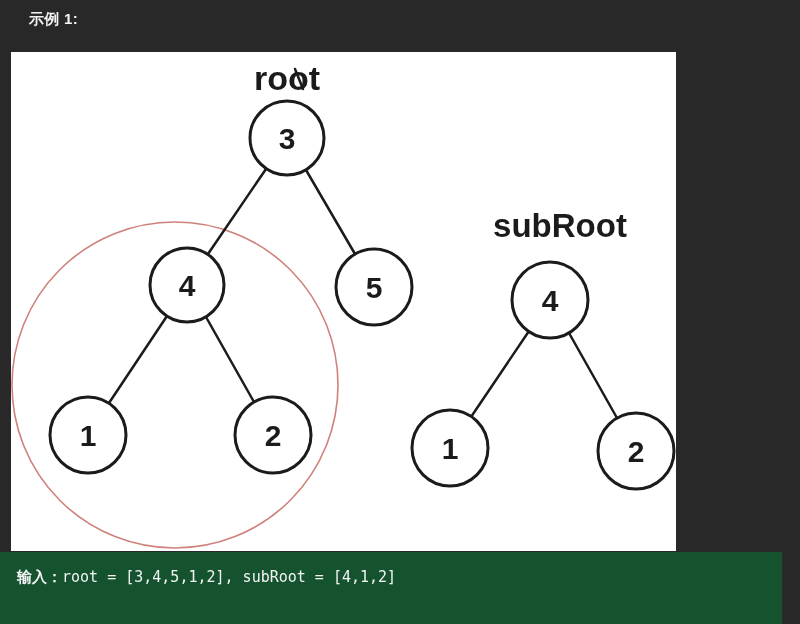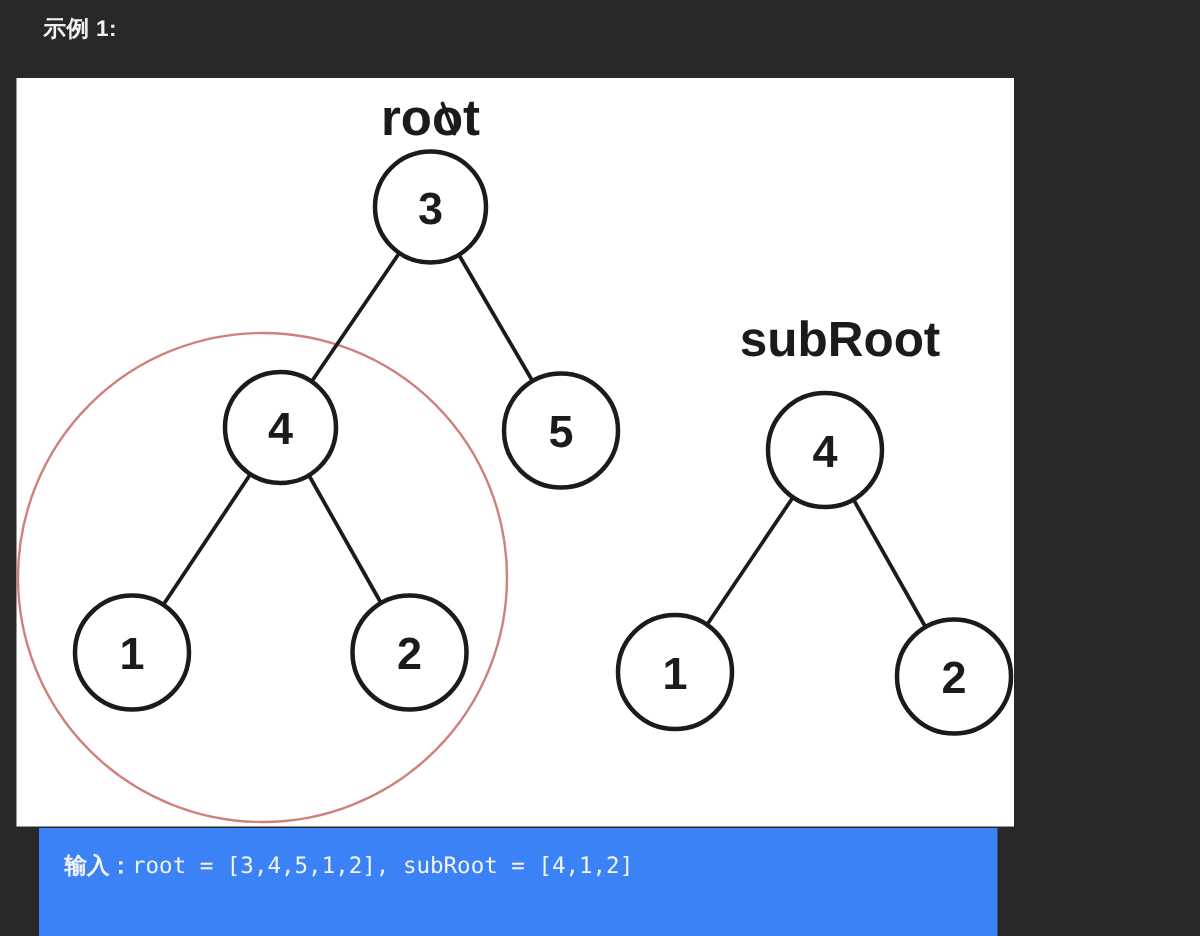--- a/index.html
+++ b/index.html
@@ -20,23 +20,23 @@
     margin-left: 19px;
   }
   .diagram-panel {
     position: absolute;
     left: 11px; top: 52px;
     width: 665px; height: 499px;
     background: #ffffff;
   }
   .io-panel {
     position: absolute;
-    left: 26px; top: 552px;
-    width: 639px; height: 72px;
-    background: #3b82f6;
+    left: 0; top: 552px;
+    width: 782px; height: 72px;
+    background: #14532d;
     box-sizing: border-box;
     padding: 12px 0 0 17px;
     font-family: "DejaVu Sans Mono", "Liberation Mono", monospace;
     font-size: 15px;
     color: #f2f3f5;
   }
   .io-line { line-height: 26px; white-space: pre; }
   .io-label { font-weight: bold; }
   
   .edge { stroke: #1b1b1b; stroke-width: 2.5; stroke-linecap: round; }

